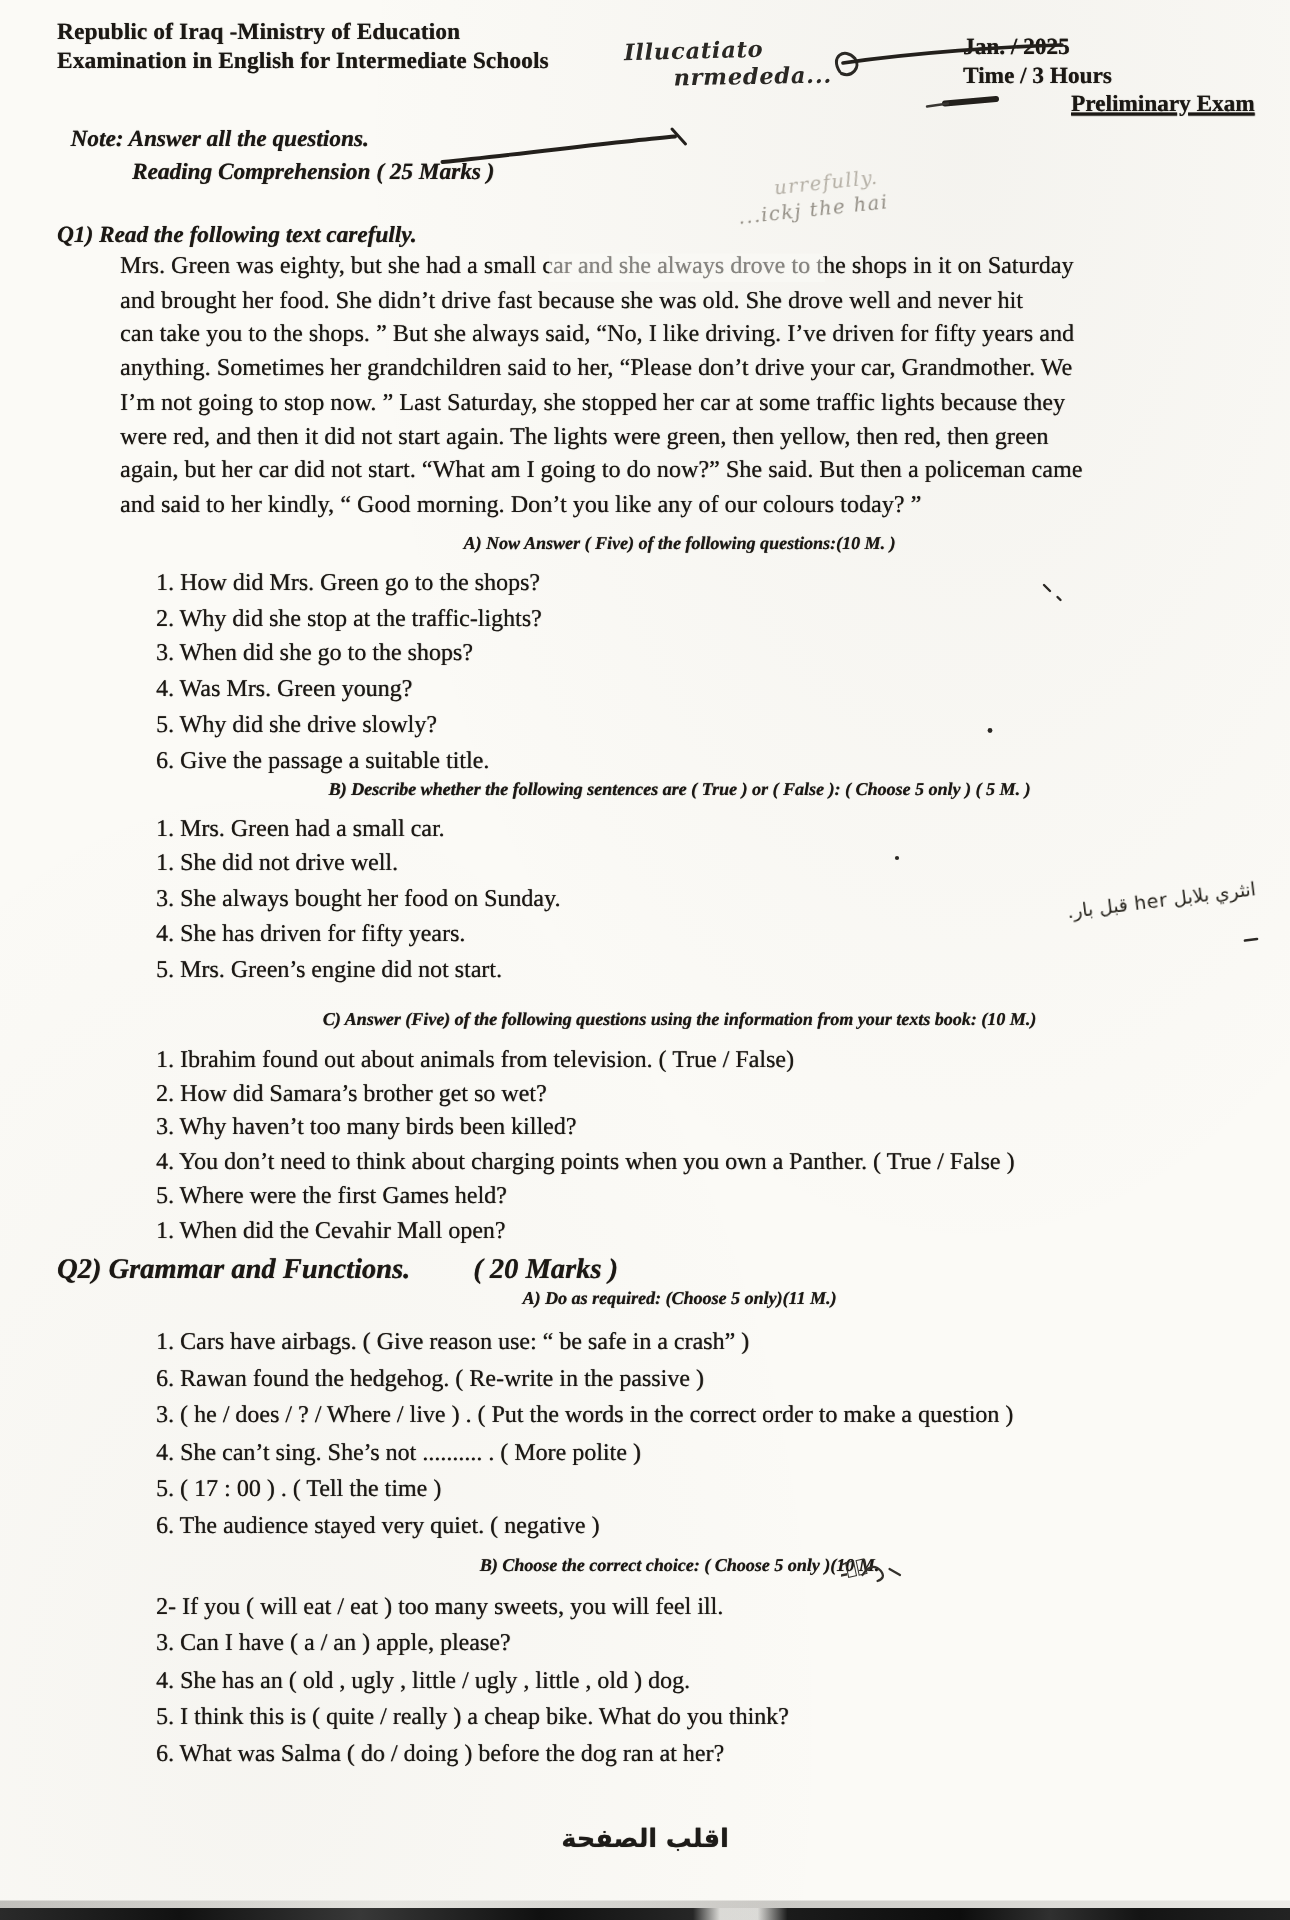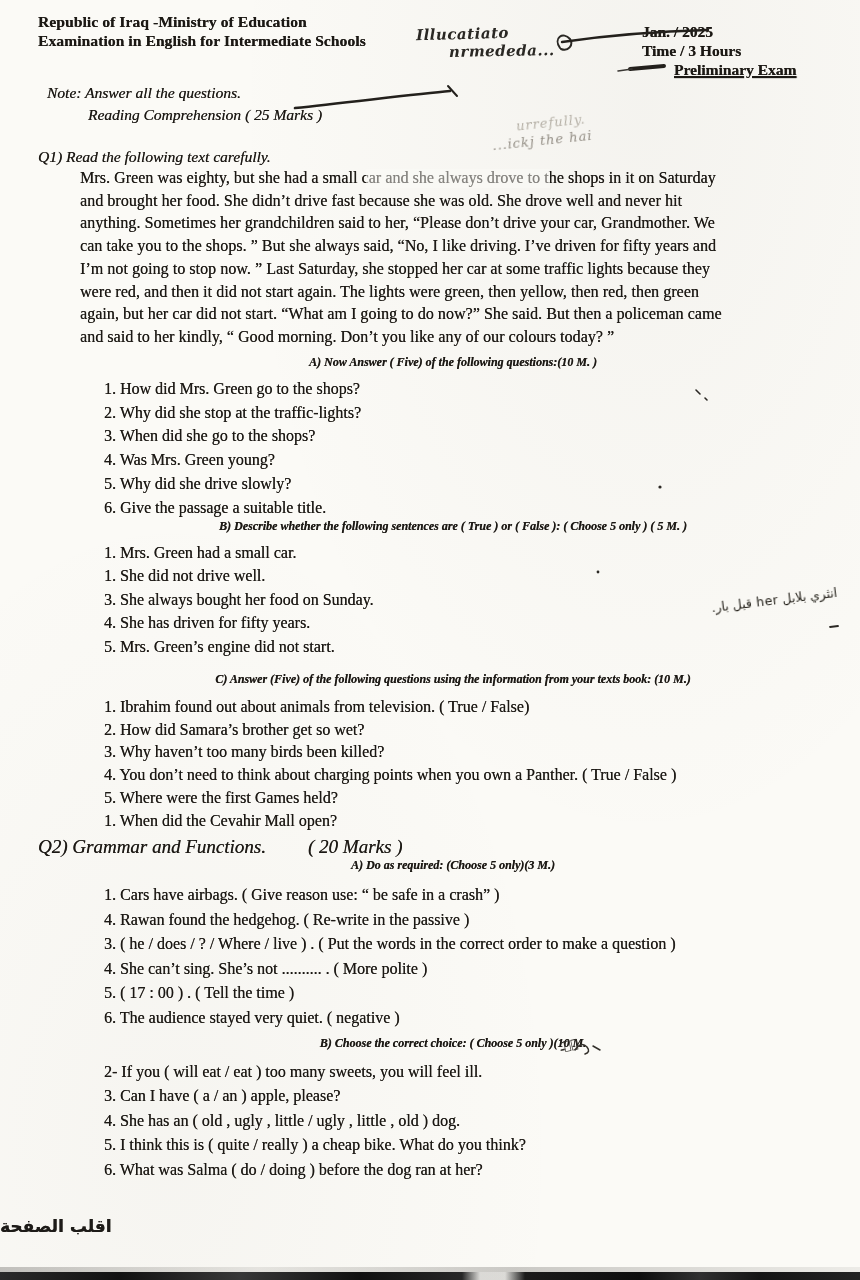--- a/index.html
+++ b/index.html
@@ -8,25 +8,25 @@
     background:
       radial-gradient(ellipse at 75% 8%, rgba(120,115,105,0.05), transparent 45%),
       radial-gradient(ellipse at 20% 90%, rgba(120,115,105,0.04), transparent 40%),
       #fbfaf6;
     overflow:hidden;
     font-family:"Liberation Serif", serif;
     color:#1b1814;
   }
   .print{ text-shadow:0.2px 0.2px 0.5px rgba(28,22,16,0.8); }
   .abs{ position:absolute; }
-  .bi{ font-weight:normal; font-style:italic; }
+  .bi{ font-weight:bold; font-style:italic; }
   .hdr-left{ top:12px; left:38px; font-size:15.5px; line-height:19px; font-weight:bold; letter-spacing:0.1px;}
   .hdr-right{ top:22px; left:642px; font-size:15.5px; line-height:19px; font-weight:bold;}
   .hdr-right .exam-line{ padding-left:32px; }
-  .hdr-right .exam-line u{ text-decoration-thickness:2px; }
+  .hdr-right .exam-line u{ text-decoration-thickness:2px;margin-left:40px; }
   .handwriting{
     font-family:"DejaVu Serif", serif; font-style:italic; font-weight:bold;
     color:#2a2824;
   }
   .hw-top1{ top:25px; left:416px; font-size:15px; transform:rotate(-1.5deg); letter-spacing:0.5px;}
   .hw-top2{ top:42px; left:449px; font-size:15px; transform:rotate(-1deg); letter-spacing:0.5px;}
   .note-block{ top:82px; left:47px; font-size:15.5px; line-height:21.5px;}
   .note-block .nb2{ padding-left:41px; }
   .ghost{
     color:#b5b0a6; font-style:italic; font-size:13px; line-height:17px;
@@ -42,21 +42,21 @@
     top:169px; left:366px; width:184px; height:19px;
     background:rgba(251,250,246,0.48);
     pointer-events:none;
   }
   .sec-head{ left:60px; right:14px; font-size:12px; display:flex; justify-content:center; }
   .sec-head .h-inline{ font-weight:bold; font-style:italic; }
   .items{ left:104px; font-size:16px; }
   .q2-title{ top:836px; left:38px; font-size:19px; }
   .q2-title .gap{ display:inline-block; width:42px; }
   .footer-ar{
-    top:1216px; left:0; width:100%; text-align:left;
+    top:1216px; left:0; width:100%; text-align:center;
     font-family:"DejaVu Sans", sans-serif; font-weight:bold; font-size:17px;
     direction:rtl; color:#1d1b18;
   }
   .ar-annot{
     top:600px; left:588px; width:250px;
     font-family:"DejaVu Sans", sans-serif; font-size:12.5px; color:#232019;
     transform:rotate(-7deg); direction:rtl; letter-spacing:0.5px;
     filter:blur(0.2px);
   }
   .hw-small{ top:1038px; left:560px; font-size:12px; transform:rotate(-12deg); color:#33302b;}
@@ -98,22 +98,22 @@
   </div>
 
   <div class="abs ghost ghost1">urrefully.</div>
   <div class="abs ghost ghost2">...ickj the hai</div>
 
   <div class="abs q1-title bi print">Q1) Read the following text carefully.</div>
 
   <div class="abs passage print">
     <div class="pline">Mrs. Green was eighty, but she had a small car and she always drove to the shops in it on Saturday</div>
     <div class="pline">and brought her food. She didn’t drive fast because she was old. She drove well and never hit</div>
+    <div class="pline">can take you to the shops. ” But she always said, “No, I like driving. I’ve driven for fifty years and</div>
     <div class="pline">anything. Sometimes her grandchildren said to her, “Please don’t drive your car, Grandmother. We</div>
-    <div class="pline">can take you to the shops. ” But she always said, “No, I like driving. I’ve driven for fifty years and</div>
     <div class="pline">I’m not going to stop now. ” Last Saturday, she stopped her car at some traffic lights because they</div>
     <div class="pline">were red, and then it did not start again. The lights were green, then yellow, then red, then green</div>
     <div class="pline">again, but her car did not start. “What am I going to do now?” She said. But then a policeman came</div>
     <div class="pline">and said to her kindly, “ Good morning. Don’t you like any of our colours today? ”</div>
   </div>
   <div class="abs smudge"></div>
 
   <div class="abs sec-head print" style="top:355px">
     <span class="h-inline">A) Now Answer ( Five) of the following questions:</span>
     <span class="h-inline">(10 M. )</span>
@@ -151,25 +151,25 @@
     <div>5. Where were the first Games held?</div>
     <div>1. When did the Cevahir Mall open?</div>
   </div>
 
   <div class="abs q2-title bi print">
     <span>Q2) Grammar and Functions.</span><span class="gap"></span><span>( 20 Marks )</span>
   </div>
 
   <div class="abs sec-head print" style="top:858px">
     <span class="h-inline">A) Do as required:    (Choose 5 only)</span>
-    <span class="h-inline">(3 M.)</span>
+    <span class="h-inline">(11 M.)</span>
   </div>
   <div class="abs items print" style="top:883px; line-height:24.6px;">
     <div>1. Cars have airbags. ( Give reason use: “ be safe in a crash” )</div>
-    <div>4. Rawan found the hedgehog. ( Re-write in the passive )</div>
+    <div>6. Rawan found the hedgehog. ( Re-write in the passive )</div>
     <div>3. ( he / does / ? / Where / live ) . ( Put the words in the correct order to make a question )</div>
     <div>4. She can’t sing. She’s not .......... . ( More polite )</div>
     <div>5. ( 17 : 00 ) .     ( Tell the time )</div>
     <div>6. The audience stayed very quiet. ( negative )</div>
   </div>
 
   <div class="abs sec-head print" style="top:1036px">
     <span class="h-inline">B) Choose the correct choice: ( Choose 5 only )</span>
     <span class="h-inline">(10 M.</span>
   </div>

